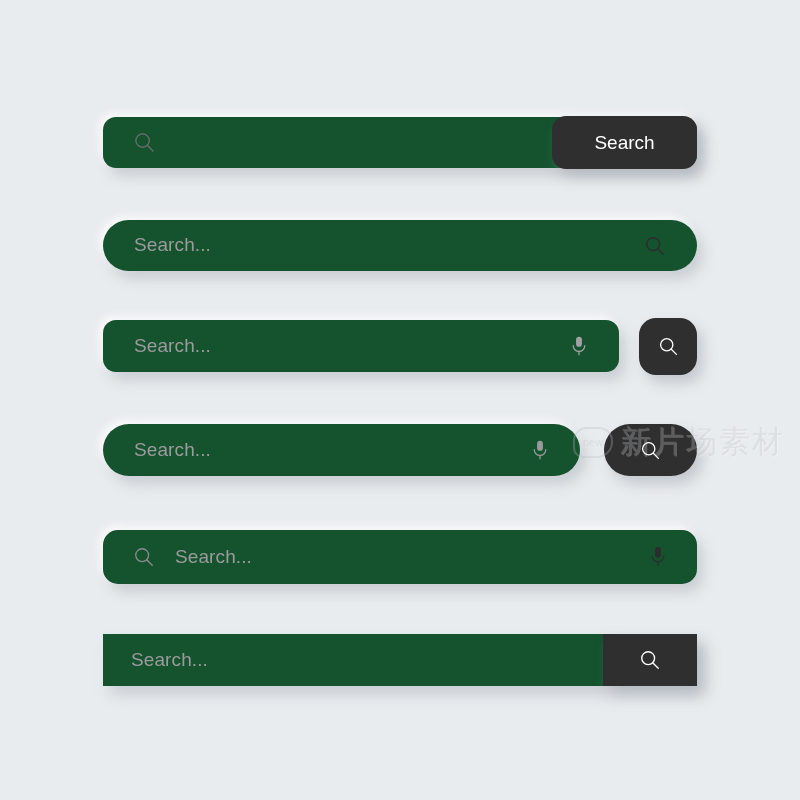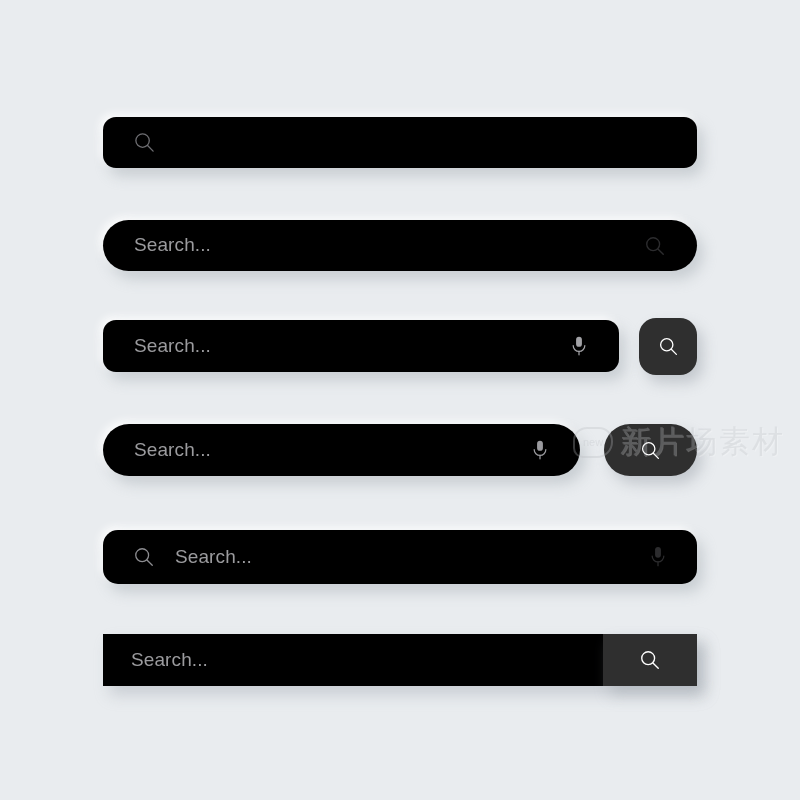--- a/index.html
+++ b/index.html
@@ -17,21 +17,21 @@
 
   #stage {
     position: relative;
     width: 800px;
     height: 800px;
   }
 
   
   .bar {
     position: absolute;
-    background: #000000;
+    background: #14532d;
     box-sizing: border-box;
     display: flex;
     align-items: center;
   }
   .soft {
     box-shadow: 6px 8px 14px rgba(160,168,176,0.45),
                 -3px -3px 8px rgba(255,255,255,0.95);
   }
   .darkbtn {
     position: absolute;
@@ -162,20 +162,23 @@
 
   <div class="bar soft" id="row1-input">
     <span class="icon" id="row1-magnifier">
       <svg width="23" height="23" viewBox="0 0 24 24" fill="none" stroke="#6e6e72" stroke-width="1.35" stroke-linecap="round">
         <circle cx="10" cy="10" r="7"></circle>
         <line x1="15.2" y1="15.2" x2="21" y2="21"></line>
       </svg>
     </span>
     <span class="placeholder" style="position:absolute;left:72px;top:15px;"></span>
   </div>
+  <div class="darkbtn" id="row1-button">
+    <span class="btn-label">Search</span>
+  </div>
 
   <div class="bar soft" id="row2-input">
     <span class="placeholder" id="row2-placeholder">Search...</span>
     <span class="icon" id="row2-magnifier">
       <svg width="22" height="22" viewBox="0 0 24 24" fill="none" stroke="#2c2c2e" stroke-width="1.5" stroke-linecap="round">
         <circle cx="10" cy="10" r="7"></circle>
         <line x1="15.2" y1="15.2" x2="21" y2="21"></line>
       </svg>
     </span>
   </div>

